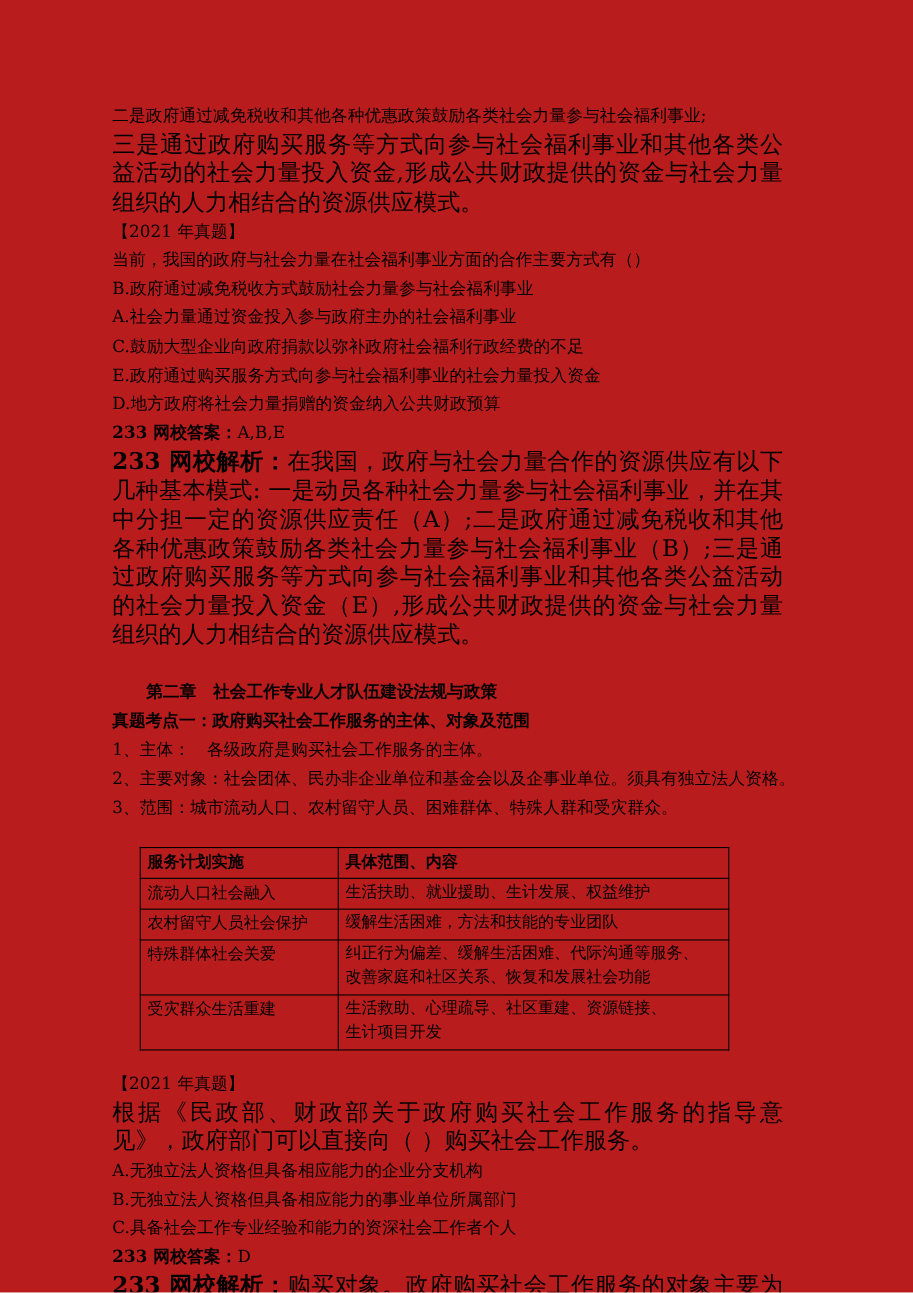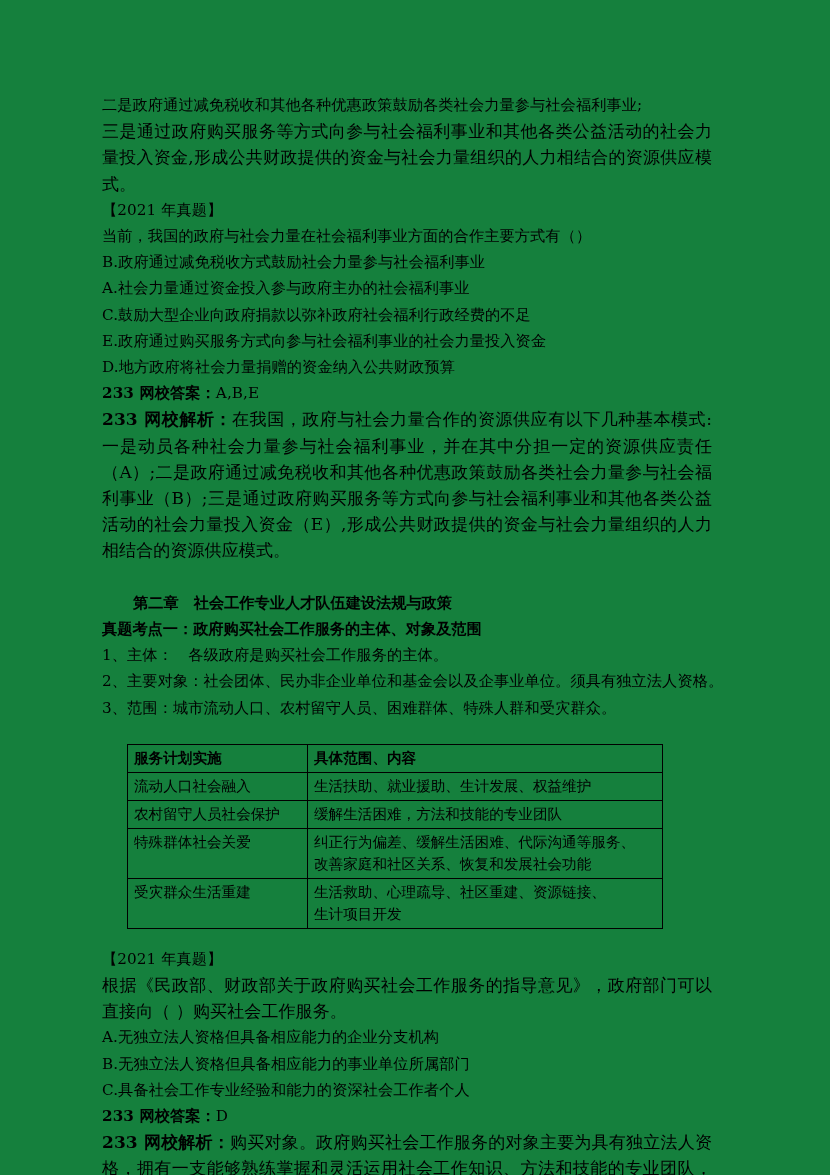--- a/index.html
+++ b/index.html
@@ -8,39 +8,39 @@
     background: #ffffff;
   }
   body {
     font-family: "DejaVu Serif", "Liberation Serif", serif;
     color: #000000;
   }
   .page {
     position: relative;
     width: 830px;
     height: 1175px;
-    background: #15803d;
+    background: #b91c1c;
     box-sizing: border-box;
     overflow: hidden;
   }
   .content {
     position: absolute;
     left: 102px;
     top: 92px;
     width: 610px;
   }
   .line {
     font-size: 15.2px;
     line-height: 26.2px;
     letter-spacing: 0.1px;
     white-space: nowrap;
     text-align: justify;
   }
   .para {
-    font-size: 17px;
+    font-size: 21px;
     line-height: 26.2px;
     letter-spacing: 0.1px;
     text-align: justify;
     text-justify: inter-character;
   }
   .para-wide {
     text-align-last: left;
   }
   .heading {
     font-size: 15.2px;
@@ -77,21 +77,21 @@
     padding: 2px 5px 3px 6px;
     vertical-align: top;
     text-align: left;
     font-weight: normal;
   }
   table.svc th {
     font-weight: bold;
   }
   table.svc .c1 { width: 168px; }
   table.svc .c2 { width: 343px; }
-  .cell-line { display: block; white-space: nowrap; }
+  .cell-line { display: block; white-space: nowrap; font-family: Liberation Mono, monospace; }
   .pad-row td { padding-bottom: 23px; }
 </style>
 </head>
 <body>
 
 <div class="page">
   <div class="content">
 
     <div class="line">二是政府通过减免税收和其他各种优惠政策鼓励各类社会力量参与社会福利事业;</div>
     <div class="para">三是通过政府购买服务等方式向参与社会福利事业和其他各类公益活动的社会力量投入资金,形成公共财政提供的资金与社会力量组织的人力相结合的资源供应模式。</div>

